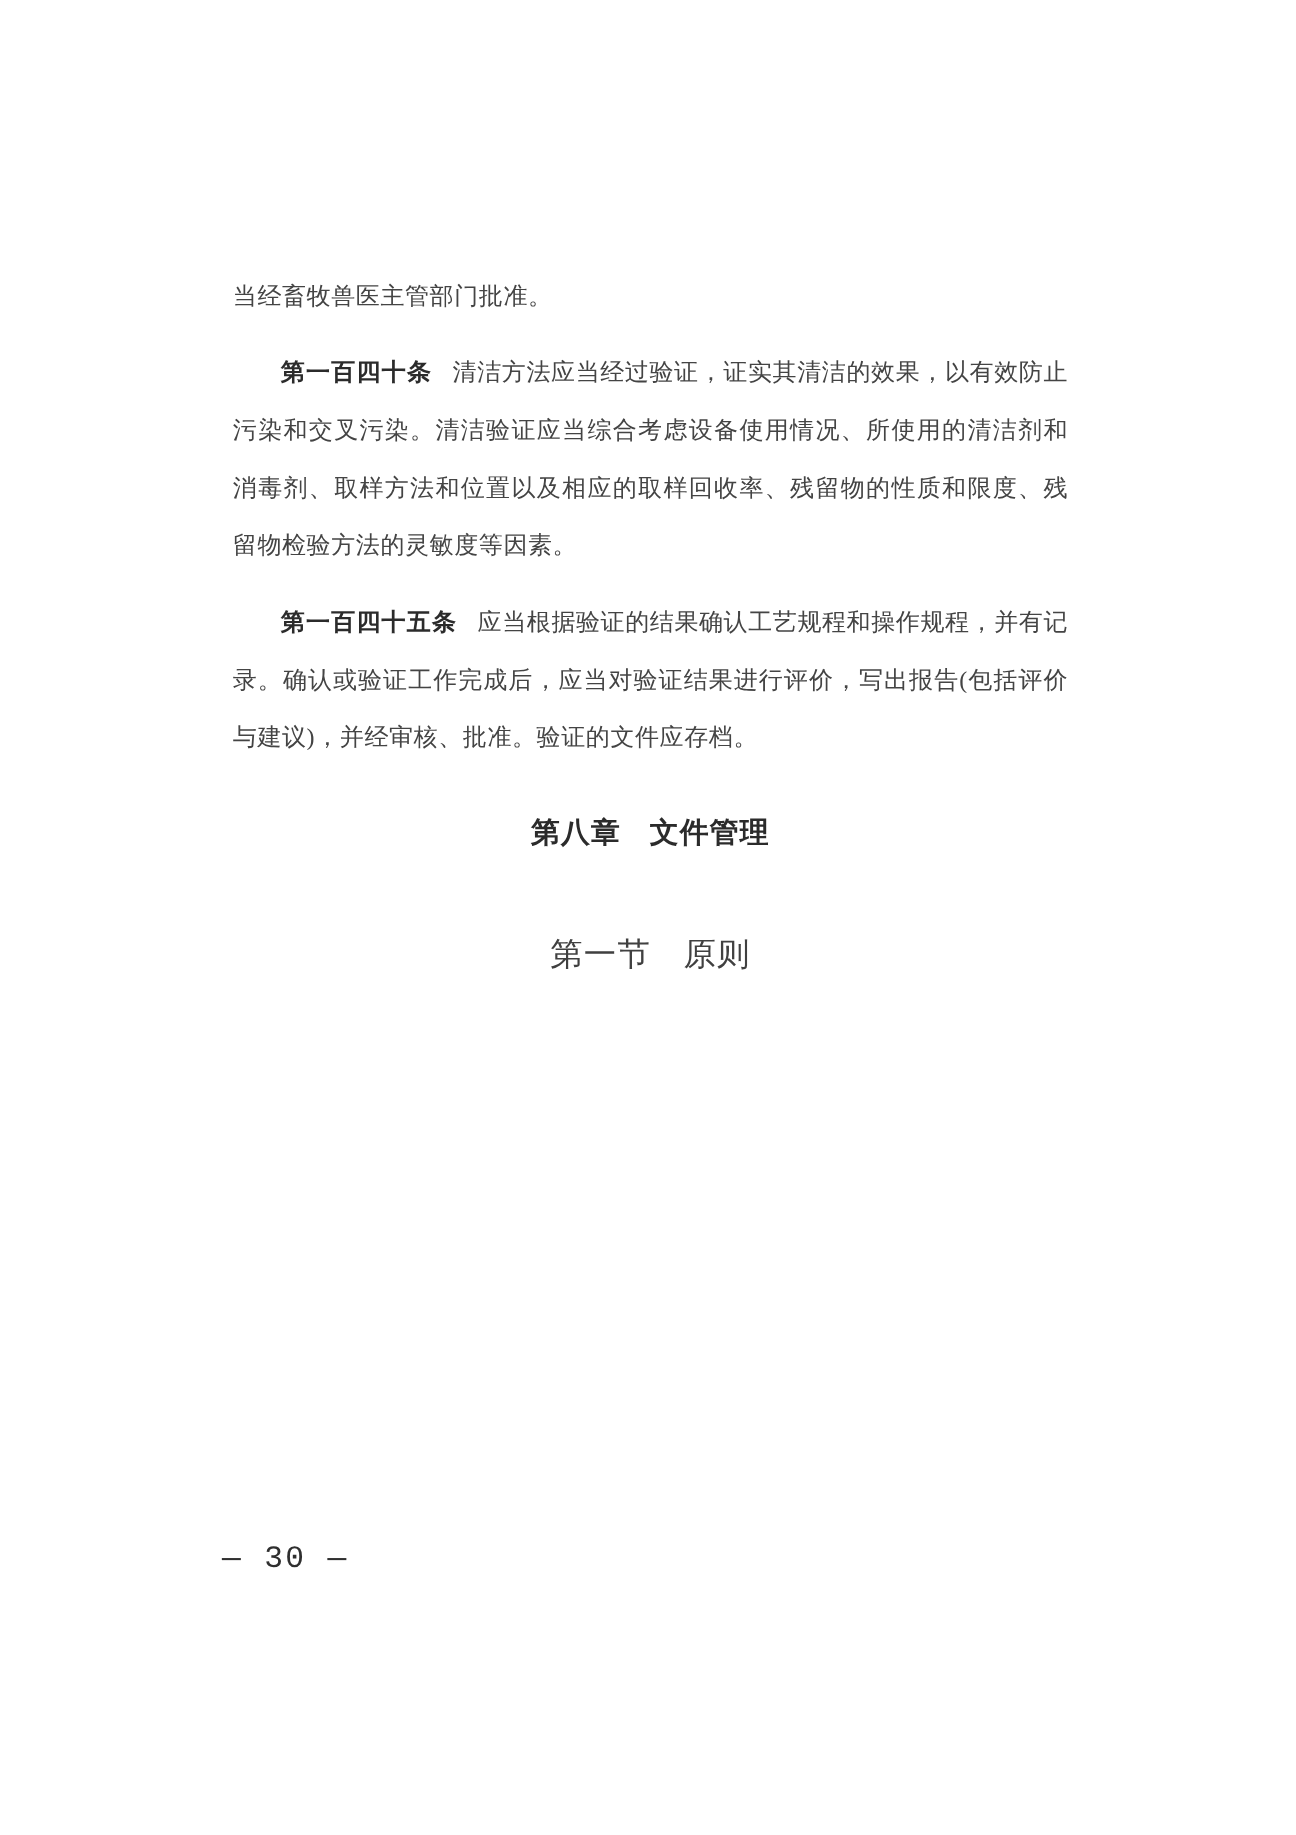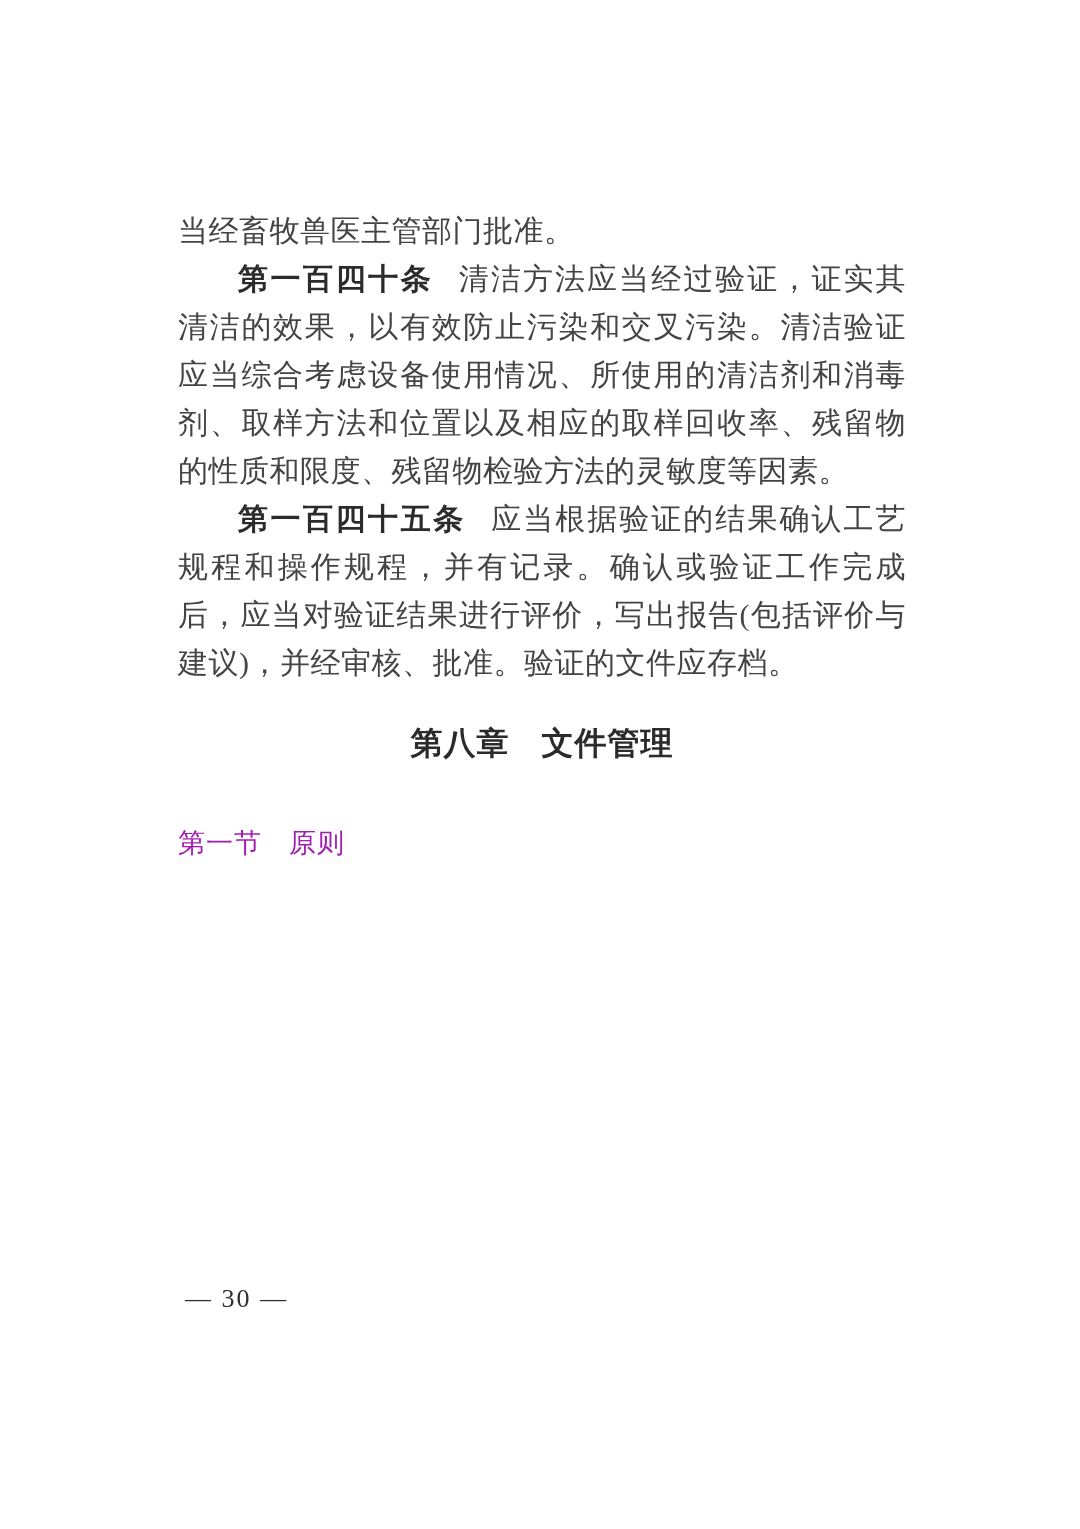--- a/index.html
+++ b/index.html
@@ -17,73 +17,73 @@
     font-family: "Liberation Serif", "DejaVu Serif", serif;
     color: #3f3f3f;
   }
   .text-block {
     position: absolute;
     left: 178px;
     top: 207px;
     width: 728px;
   }
   .para {
-    margin: 0;
-    font-size: 30px;
+    margin: 16px;
+    font-size: 20px;
     line-height: 48px;
     text-align: justify;
     text-justify: inter-character;
     letter-spacing: 0.5px;
     color: #444444;
   }
   .para.art {
     text-indent: 2em;
   }
   .art-num {
     font-family: Liberation Sans, sans-serif;
     font-weight: bold;
     color: #2b2b2b;
     margin-right: 0.85em;
     letter-spacing: 1px;
   }
   .chapter-heading {
     margin: 32px 0 0 0;
-    font-size: 32px;
+    font-size: 24px;
     line-height: 48px;
     text-align: center;
     font-family: "Liberation Sans", "DejaVu Sans", sans-serif;
     font-weight: bold;
     color: #2b2b2b;
     letter-spacing: 1px;
   }
   .section-heading {
     margin: 52px 0 0 0;
     font-size: 27px;
     line-height: 48px;
-    text-align: left;
+    text-align: center;
     font-weight: normal;
-    color: #a21caf;
+    color: #404040;
     letter-spacing: 1px;
   }
   .heading-gap {
     display: inline-block;
     width: 1em;
   }
   .para.last-art {
     margin-top: 27px;
   }
   .page-footer {
     position: absolute;
     left: 185px;
     top: 1281px;
     font-size: 26px;
     line-height: 36px;
     color: #2f2f2f;
     letter-spacing: 2px;
-    font-family: Liberation Serif, serif;
+    font-family: Liberation Mono, monospace;
   }
 </style>
 </head>
 <body>
 
 <div class="page">
   <main class="text-block">
 
     <p class="para">
       <span>当经畜牧兽医主管部门批准。</span>

